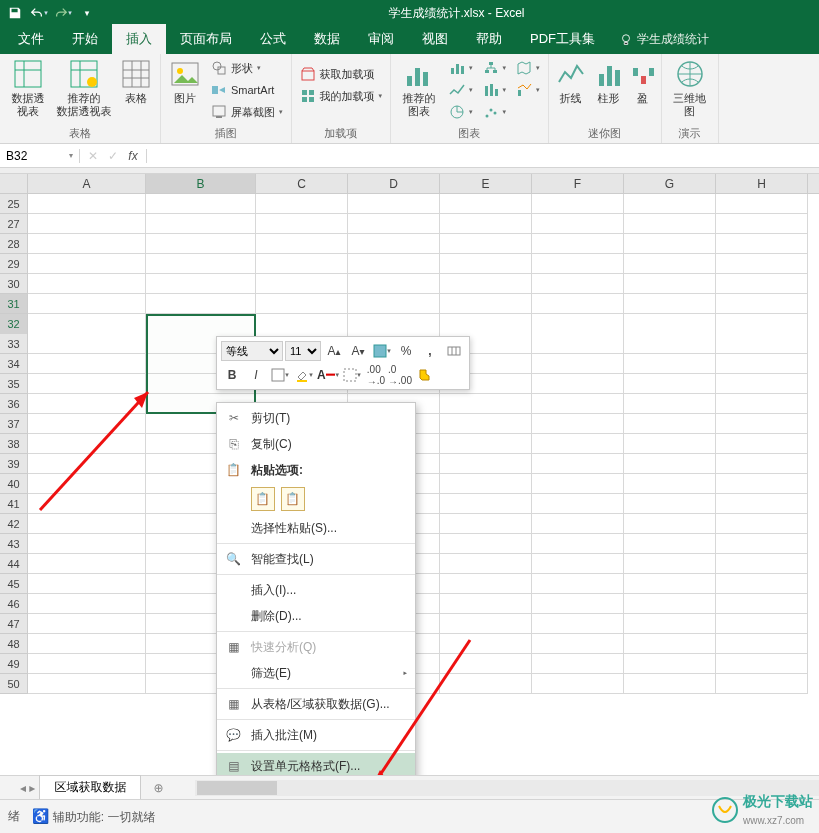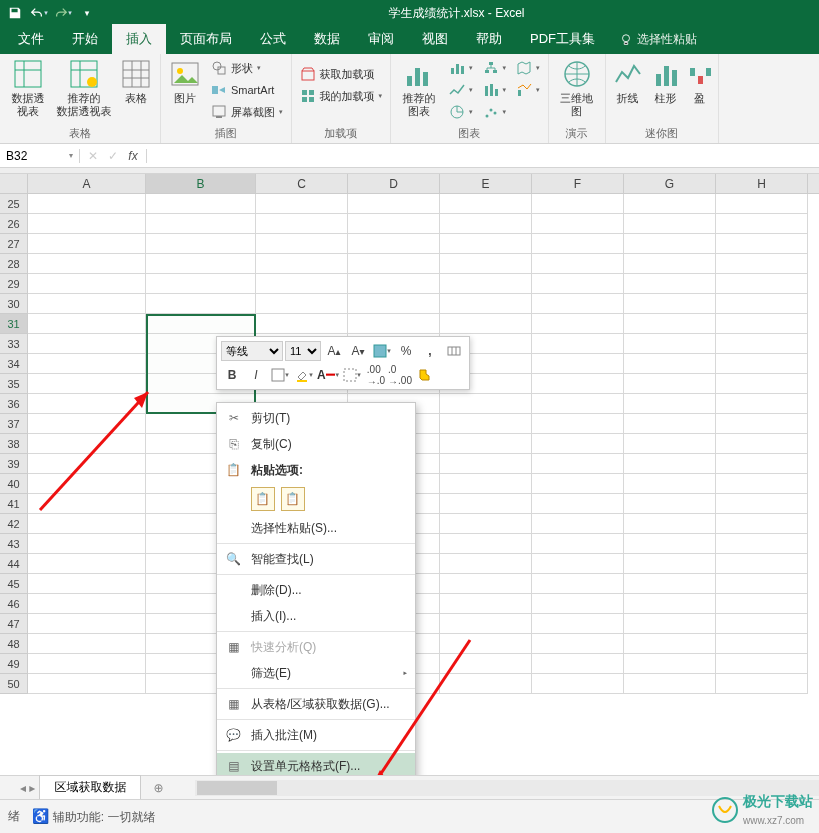--- a/index.html
+++ b/index.html
@@ -128,21 +128,21 @@
   <div class="tab">数据</div>
   <div class="tab">审阅</div>
   <div class="tab">视图</div>
   <div class="tab">帮助</div>
   <div class="tab">PDF工具集</div>
   <div class="tellme">
     <svg class="lamp" viewBox="0 0 16 16">
         <circle cx="8" cy="6" r="4" fill="none" stroke="#fff"></circle>
         <path stroke="#fff" d="M6 11h4v2H6z"></path>
       </svg>
-    <span>选择性粘贴</span>
+    <span>学生成绩统计</span>
   </div>
 </div>
 
 <div class="ribbon">
   <div class="group">
     <div class="group-body">
       <div class="bigbtn">
         <svg class="icn" viewBox="0 0 32 32">
             <rect x="3" y="3" width="26" height="26" fill="none" stroke="#2a7"></rect>
             <path stroke="#2a7" d="M3 12h26M12 3v26"></path>
@@ -309,58 +309,58 @@
             </svg>
             <span class="tri">▾</span>
           </div>
       </div>
     </div>
     <div class="group-label">图表</div>
   </div>
 
   <div class="group">
     <div class="group-body">
+      <div class="bigbtn" style="width:36px">
+        <svg class="icn" viewBox="0 0 32 32">
+            <path d="M4 24l6-10 6 6 6-12 6 8" fill="none" stroke="#5a9" stroke-width="2"></path>
+          </svg>
+        <div class="lbl">折线</div>
+      </div>
+      <div class="bigbtn" style="width:36px">
+        <svg class="icn" viewBox="0 0 32 32">
+            <rect x="6" y="16" width="5" height="12" fill="#5a9"></rect>
+            <rect x="14" y="8" width="5" height="20" fill="#5a9"></rect>
+            <rect x="22" y="12" width="5" height="16" fill="#5a9"></rect>
+          </svg>
+        <div class="lbl">柱形</div>
+      </div>
+      <div class="bigbtn" style="width:28px">
+        <svg class="icn" viewBox="0 0 32 32">
+            <rect x="6" y="10" width="5" height="8" fill="#5a9"></rect>
+            <rect x="14" y="18" width="5" height="8" fill="#d55"></rect>
+            <rect x="22" y="10" width="5" height="8" fill="#5a9"></rect>
+          </svg>
+        <div class="lbl">盈</div>
+      </div>
+    </div>
+    <div class="group-label">迷你图</div>
+  </div>
+
+  <div class="group">
+    <div class="group-body">
       <div class="bigbtn">
         <svg class="icn" viewBox="0 0 32 32">
             <circle cx="16" cy="16" r="12" fill="none" stroke="#5a9" stroke-width="1.5"></circle>
             <path d="M4 16h24M16 4v24M8 8c4 4 12 4 16 0M8 24c4-4 12-4 16 0" fill="none" stroke="#5a9"></path>
           </svg>
         <div class="lbl" style="white-space:pre-line">三维地
 图</div>
       </div>
     </div>
     <div class="group-label">演示</div>
-  </div>
-
-  <div class="group">
-    <div class="group-body">
-      <div class="bigbtn" style="width:36px">
-        <svg class="icn" viewBox="0 0 32 32">
-            <path d="M4 24l6-10 6 6 6-12 6 8" fill="none" stroke="#5a9" stroke-width="2"></path>
-          </svg>
-        <div class="lbl">折线</div>
-      </div>
-      <div class="bigbtn" style="width:36px">
-        <svg class="icn" viewBox="0 0 32 32">
-            <rect x="6" y="16" width="5" height="12" fill="#5a9"></rect>
-            <rect x="14" y="8" width="5" height="20" fill="#5a9"></rect>
-            <rect x="22" y="12" width="5" height="16" fill="#5a9"></rect>
-          </svg>
-        <div class="lbl">柱形</div>
-      </div>
-      <div class="bigbtn" style="width:28px">
-        <svg class="icn" viewBox="0 0 32 32">
-            <rect x="6" y="10" width="5" height="8" fill="#5a9"></rect>
-            <rect x="14" y="18" width="5" height="8" fill="#d55"></rect>
-            <rect x="22" y="10" width="5" height="8" fill="#5a9"></rect>
-          </svg>
-        <div class="lbl">盈</div>
-      </div>
-    </div>
-    <div class="group-label">迷你图</div>
   </div>
 </div>
 
 <div class="fxbar">
   <div class="namebox">
       <span>B32</span>
       <span class="dd">▾</span>
     </div>
   <div class="fxbtns">
     <span style="color:#ccc">✕</span>
@@ -390,31 +390,20 @@
         <div class="cell" style="width: 118px;"></div>
         <div class="cell" style="width: 110px;"></div>
         <div class="cell" style="width: 92px;"></div>
         <div class="cell" style="width: 92px;"></div>
         <div class="cell" style="width: 92px;"></div>
         <div class="cell" style="width: 92px;"></div>
         <div class="cell" style="width: 92px;"></div>
         <div class="cell" style="width: 92px;"></div>
       </div>
       <div class="row">
-        <div class="rh">26</div>
-        <div class="cell" style="width: 118px;"></div>
-        <div class="cell" style="width: 110px;"></div>
-        <div class="cell" style="width: 92px;"></div>
-        <div class="cell" style="width: 92px;"></div>
-        <div class="cell" style="width: 92px;"></div>
-        <div class="cell" style="width: 92px;"></div>
-        <div class="cell" style="width: 92px;"></div>
-        <div class="cell" style="width: 92px;"></div>
-      </div>
-      <div class="row">
         <div class="rh">27</div>
         <div class="cell" style="width: 118px;"></div>
         <div class="cell" style="width: 110px;"></div>
         <div class="cell" style="width: 92px;"></div>
         <div class="cell" style="width: 92px;"></div>
         <div class="cell" style="width: 92px;"></div>
         <div class="cell" style="width: 92px;"></div>
         <div class="cell" style="width: 92px;"></div>
         <div class="cell" style="width: 92px;"></div>
       </div>
@@ -446,20 +435,31 @@
         <div class="cell" style="width: 110px;"></div>
         <div class="cell" style="width: 92px;"></div>
         <div class="cell" style="width: 92px;"></div>
         <div class="cell" style="width: 92px;"></div>
         <div class="cell" style="width: 92px;"></div>
         <div class="cell" style="width: 92px;"></div>
         <div class="cell" style="width: 92px;"></div>
       </div>
       <div class="row sel">
         <div class="rh">31</div>
+        <div class="cell" style="width: 118px;"></div>
+        <div class="cell" style="width: 110px;"></div>
+        <div class="cell" style="width: 92px;"></div>
+        <div class="cell" style="width: 92px;"></div>
+        <div class="cell" style="width: 92px;"></div>
+        <div class="cell" style="width: 92px;"></div>
+        <div class="cell" style="width: 92px;"></div>
+        <div class="cell" style="width: 92px;"></div>
+      </div>
+      <div class="row sel bigrow">
+        <div class="rh">32</div>
         <div class="cell" style="width: 118px;"></div>
         <div class="cell" style="width: 110px;"></div>
         <div class="cell" style="width: 92px;"></div>
         <div class="cell" style="width: 92px;"></div>
         <div class="cell" style="width: 92px;"></div>
         <div class="cell" style="width: 92px;"></div>
         <div class="cell" style="width: 92px;"></div>
         <div class="cell" style="width: 92px;"></div>
       </div>
       <div class="row">
@@ -749,25 +749,25 @@
       <span>选择性粘贴(S)...</span>
     </div>
   <div class="sep"></div>
   <div class="mitem">
       <span class="micn">🔍</span>
       <span>智能查找(L)</span>
     </div>
   <div class="sep"></div>
   <div class="mitem">
       <span class="micn"></span>
+      <span>插入(I)...</span>
+    </div>
+  <div class="mitem">
+      <span class="micn"></span>
       <span>删除(D)...</span>
-    </div>
-  <div class="mitem">
-      <span class="micn"></span>
-      <span>插入(I)...</span>
     </div>
   <div class="sep"></div>
   <div class="mitem disabled">
       <span class="micn">▦</span>
       <span>快速分析(Q)</span>
     </div>
   <div class="mitem">
       <span class="micn"></span>
       <span>筛选(E)</span>
       <span style="margin-left:auto" class="tri">▸</span>

